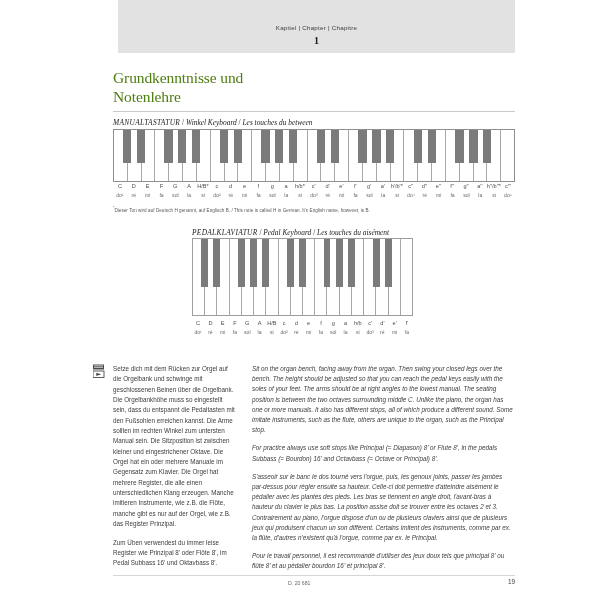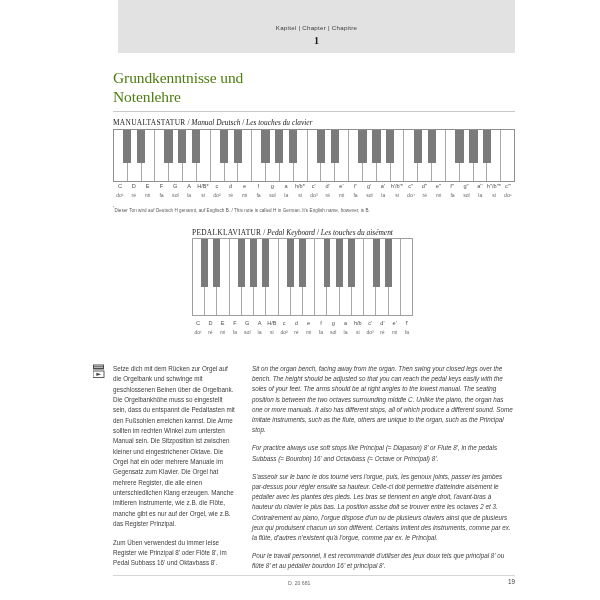--- a/index.html
+++ b/index.html
@@ -74,21 +74,21 @@
     background: #c9c9c9;
   }
 
   
   .sec-caption {
     font-family: "Liberation Serif", serif;
     font-size: 7.4px;
     color: #1a1a1a;
     white-space: nowrap;
   }
-  .sec-caption .cap-de { font-variant: small-caps; letter-spacing: 0.3px; }
+  .sec-caption .cap-de { font-variant: small-caps; letter-spacing: 0.3px; font-style: italic; }
   .sec-caption .cap-it { font-style: italic; }
 
   #manual-caption { position: absolute; left: 113px; top: 118px; }
   #pedal-caption  { position: absolute; left: 192px; top: 228px; }
 
   
   .kbd {
     position: absolute;
     box-sizing: border-box;
   }
@@ -227,21 +227,21 @@
   <div class="chapter-kicker">Kapitel | Chapter | Chapitre</div>
   <div class="chapter-number">1</div>
 </div>
 
 <div class="title-block">
   <div class="title-de">Grundkenntnisse und Notenlehre</div>
 </div>
 <div class="title-rule"></div>
 
 <div class="sec-caption" id="manual-caption">
-  <span class="cap-de">MANUALTASTATUR</span><span> / </span><span class="cap-it">Manual Deutsch</span><span> / </span><span class="cap-it">Les touches du clavier</span>
+  <span class="cap-de">MANUALTASTATUR</span><span> / </span><span class="cap-it">Winkel Keyboard</span><span> / </span><span class="cap-it">Les touches du between</span>
 </div>
 
 <div class="kbd" id="manual-keyboard">
   <div class="whites">
       <div class="wkey"></div>
       <div class="wkey"></div>
       <div class="wkey"></div>
       <div class="wkey"></div>
       <div class="wkey"></div>
       <div class="wkey"></div>

